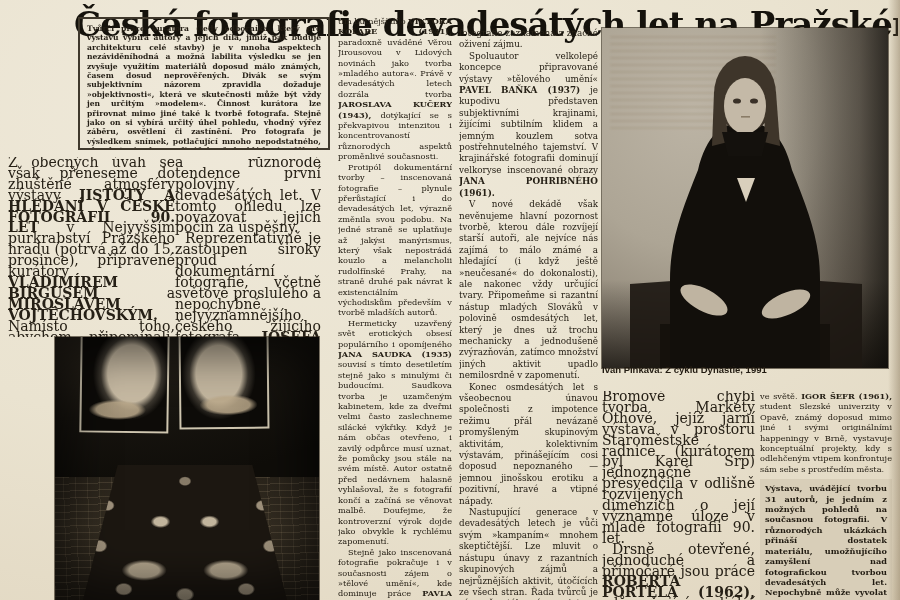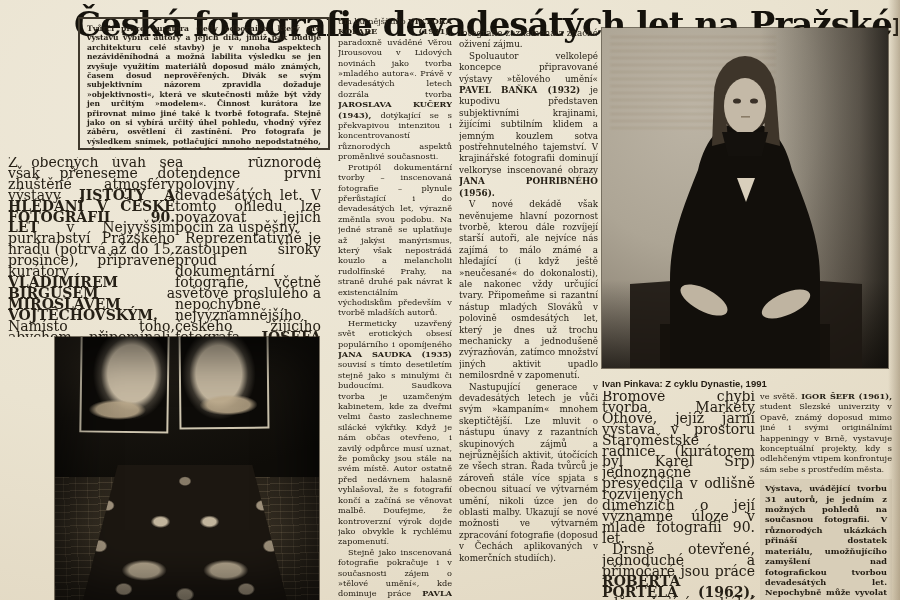--- a/index.html
+++ b/index.html
@@ -31,21 +31,21 @@
   .col p{margin:0;text-indent:10px;}
   .col p:first-child{text-indent:0;}
   .col b{font-weight:bold;}
   #col1{left:8px;top:157px;width:167px;height:180px;}
   #col2{left:175px;top:157px;width:146px;height:180px;}
   #col3{left:338px;top:16px;width:114px;height:584px;font-size:8.2px;line-height:10.4px;}
   #col4{left:459px;top:28px;width:139px;height:584px;font-size:8.8px;line-height:11.4px;}
   #colA{left:602px;top:391px;width:153px;height:209px;}
   #colB{left:760px;top:391px;width:132px;height:209px;font-size:8.2px;line-height:10.4px;}
   .caption{
-    left:602px;top:378px;width:285px;z-index:2;
+    left:602px;top:364px;width:285px;z-index:2;
     font:bold 9.5px/12px "Liberation Sans",sans-serif;color:#221b11;
   }
   .highlight{
     display:block;margin-top:5px;padding:4px 5px;background:#d8ceb8;
     font-weight:bold;text-align:justify;color:#221c12;
   }
   
   .photoA{left:55px;top:337px;width:264px;height:263px;z-index:2;overflow:hidden;
     background:linear-gradient(180deg,#201c16 0%,#14110d 45%,#221d16 60%,#191510 100%);
     outline:1px solid rgba(40,32,20,.6);}
@@ -116,22 +116,23 @@
     <p>Reprezentativně je zastoupen široký proud dokumentární fotografie, včetně světově proslulého a nepochybně nejvýznamnějšího českého žijícího fotografa <b>JOSEFA KOUDELKY (1935).</b> Nechybí hekticky pracovitý <b>JINDŘICH ŠTREIT (1942),</b> originální <b>BOHDAN HOLOMÍČEK (1935),</b> ale i obrazově čím dál</p>
   </div>
 <div class="abs col" id="col3">
     <p>tim hutnější dílo <b>VIKTORA KOLÁŘE (1941),</b> paradoxně uváděné Věrou Jirousovou v Lidových novinách jako tvorba »mladého autora«. Právě v devadesátých letech dozrála tvorba <b>JAROSLAVA KUČERY (1943),</b> dotýkající se s překvapivou intenzitou i koncentrovaností různorodých aspektů proměnlivé současnosti.</p>
     <p>Protipól dokumentární tvorby – inscenovaná fotografie – plynule přerůstající i do devadesátých let, výrazně změnila svou podobu. Na jedné straně se uplatňuje až jakýsi manýrismus, který však nepostrádá kouzlo a melancholii rudolfínské Prahy, na straně druhé pak návrat k existenciálním východiskům především v tvorbě mladších autorů.</p>
     <p>Hermeticky uzavřený svět erotických obsesí populárního i opomíjeného <b>JANA SAUDKA (1935)</b> souvisí s tímto desetiletím stejně jako s minulými či budoucími. Saudkova tvorba je uzamčeným kabinetem, kde za dveřmi velmi často zaslechneme silácké výkřiky. Když je nám občas otevřeno, i zavilý odpůrce musí uznat, že pomůcky jsou stále na svém místě. Autor ostatně před nedávnem halasně vyhlašoval, že s fotografií končí a začíná se věnovat malbě. Doufejme, že kontroverzní výrok dojde jako obvykle k rychlému zapomenutí.</p>
     <p>Stejně jako inscenovaná fotografie pokračuje i v současnosti zájem o »tělové umění«, kde dominuje práce <b>PAVLA MÁRY (1951)</b> v rozměrných zvětšeninách, poprvé představených v sugestivním prostředí industriálních budov v rámci setkání Funkeho Kolín (1993).</p>
   </div>
 <div class="abs col" id="col4">
     <p>fotografie zaznamenala značné oživení zájmu.</p>
-    <p>Spoluautor velkolepé koncepce připravované výstavy »tělového umění« <b>PAVEL BAŇKA (1932)</b> je kupodivu představen subjektivními krajinami, žijícími subtilním klidem a jemným kouzlem sotva postřehnutelného tajemství. V krajinářské fotografii dominují velkoryse inscenované obrazy <b>JANA POHRIBNÉHO (1956).</b></p>
+    <p>Spoluautor velkolepé koncepce připravované výstavy »tělového umění« <b>PAVEL BAŇKA (1937)</b> je kupodivu představen subjektivními krajinami, žijícími subtilním klidem a jemným kouzlem sotva postřehnutelného tajemství. V krajinářské fotografii dominují velkoryse inscenované obrazy <b>JANA POHRIBNÉHO (1961).</b></p>
     <p>V nové dekádě však nevěnujeme hlavní pozornost tvorbě, kterou dále rozvíjejí starší autoři, ale nejvíce nás zajímá to málo známé a hledající (i když ještě »neučesané« do dokonalosti), ale nakonec vždy určující tvary. Připomeňme si razantní nástup mladých Slováků v polovině osmdesátých let, který je dnes už trochu mechanicky a jednodušeně zvýrazňován, zatímco množství jiných aktivit upadlo nemilosrdně v zapomenutí.</p>
+    <p>Konec osmdesátých let s všeobecnou únavou společnosti z impotence režimu přál nevázaně promyšleným skupinovým aktivitám, kolektivním výstavám, přinášejícím cosi doposud nepoznaného — jemnou jinošskou erotiku a pozitivní, hravé a vtipné nápady.</p>
     <p>Nastupující generace v devadesátých letech je vůči svým »kampaním« mnohem skeptičtější. Lze mluvit o nástupu únavy z razantních skupinových zájmů a nejrůznějších aktivit, útočících ze všech stran. Řada tvůrců je zároveň stále více spjata s obecnou situací ve výtvarném umění, nikoli úzce jen do oblasti malby. Ukazují se nové možnosti ve výtvarném zpracování fotografie (doposud v Čechách aplikovaných v komerčních studiích).</p>
   </div>
 
 <div class="abs photoA">
   <div class="pa-wall"></div>
   <div class="pa-floor"></div>
   <div class="pa-print p1"></div>
   <div class="pa-print p2"></div>
   <div class="pa-piece"></div>
   <div class="pa-vignette"></div>

